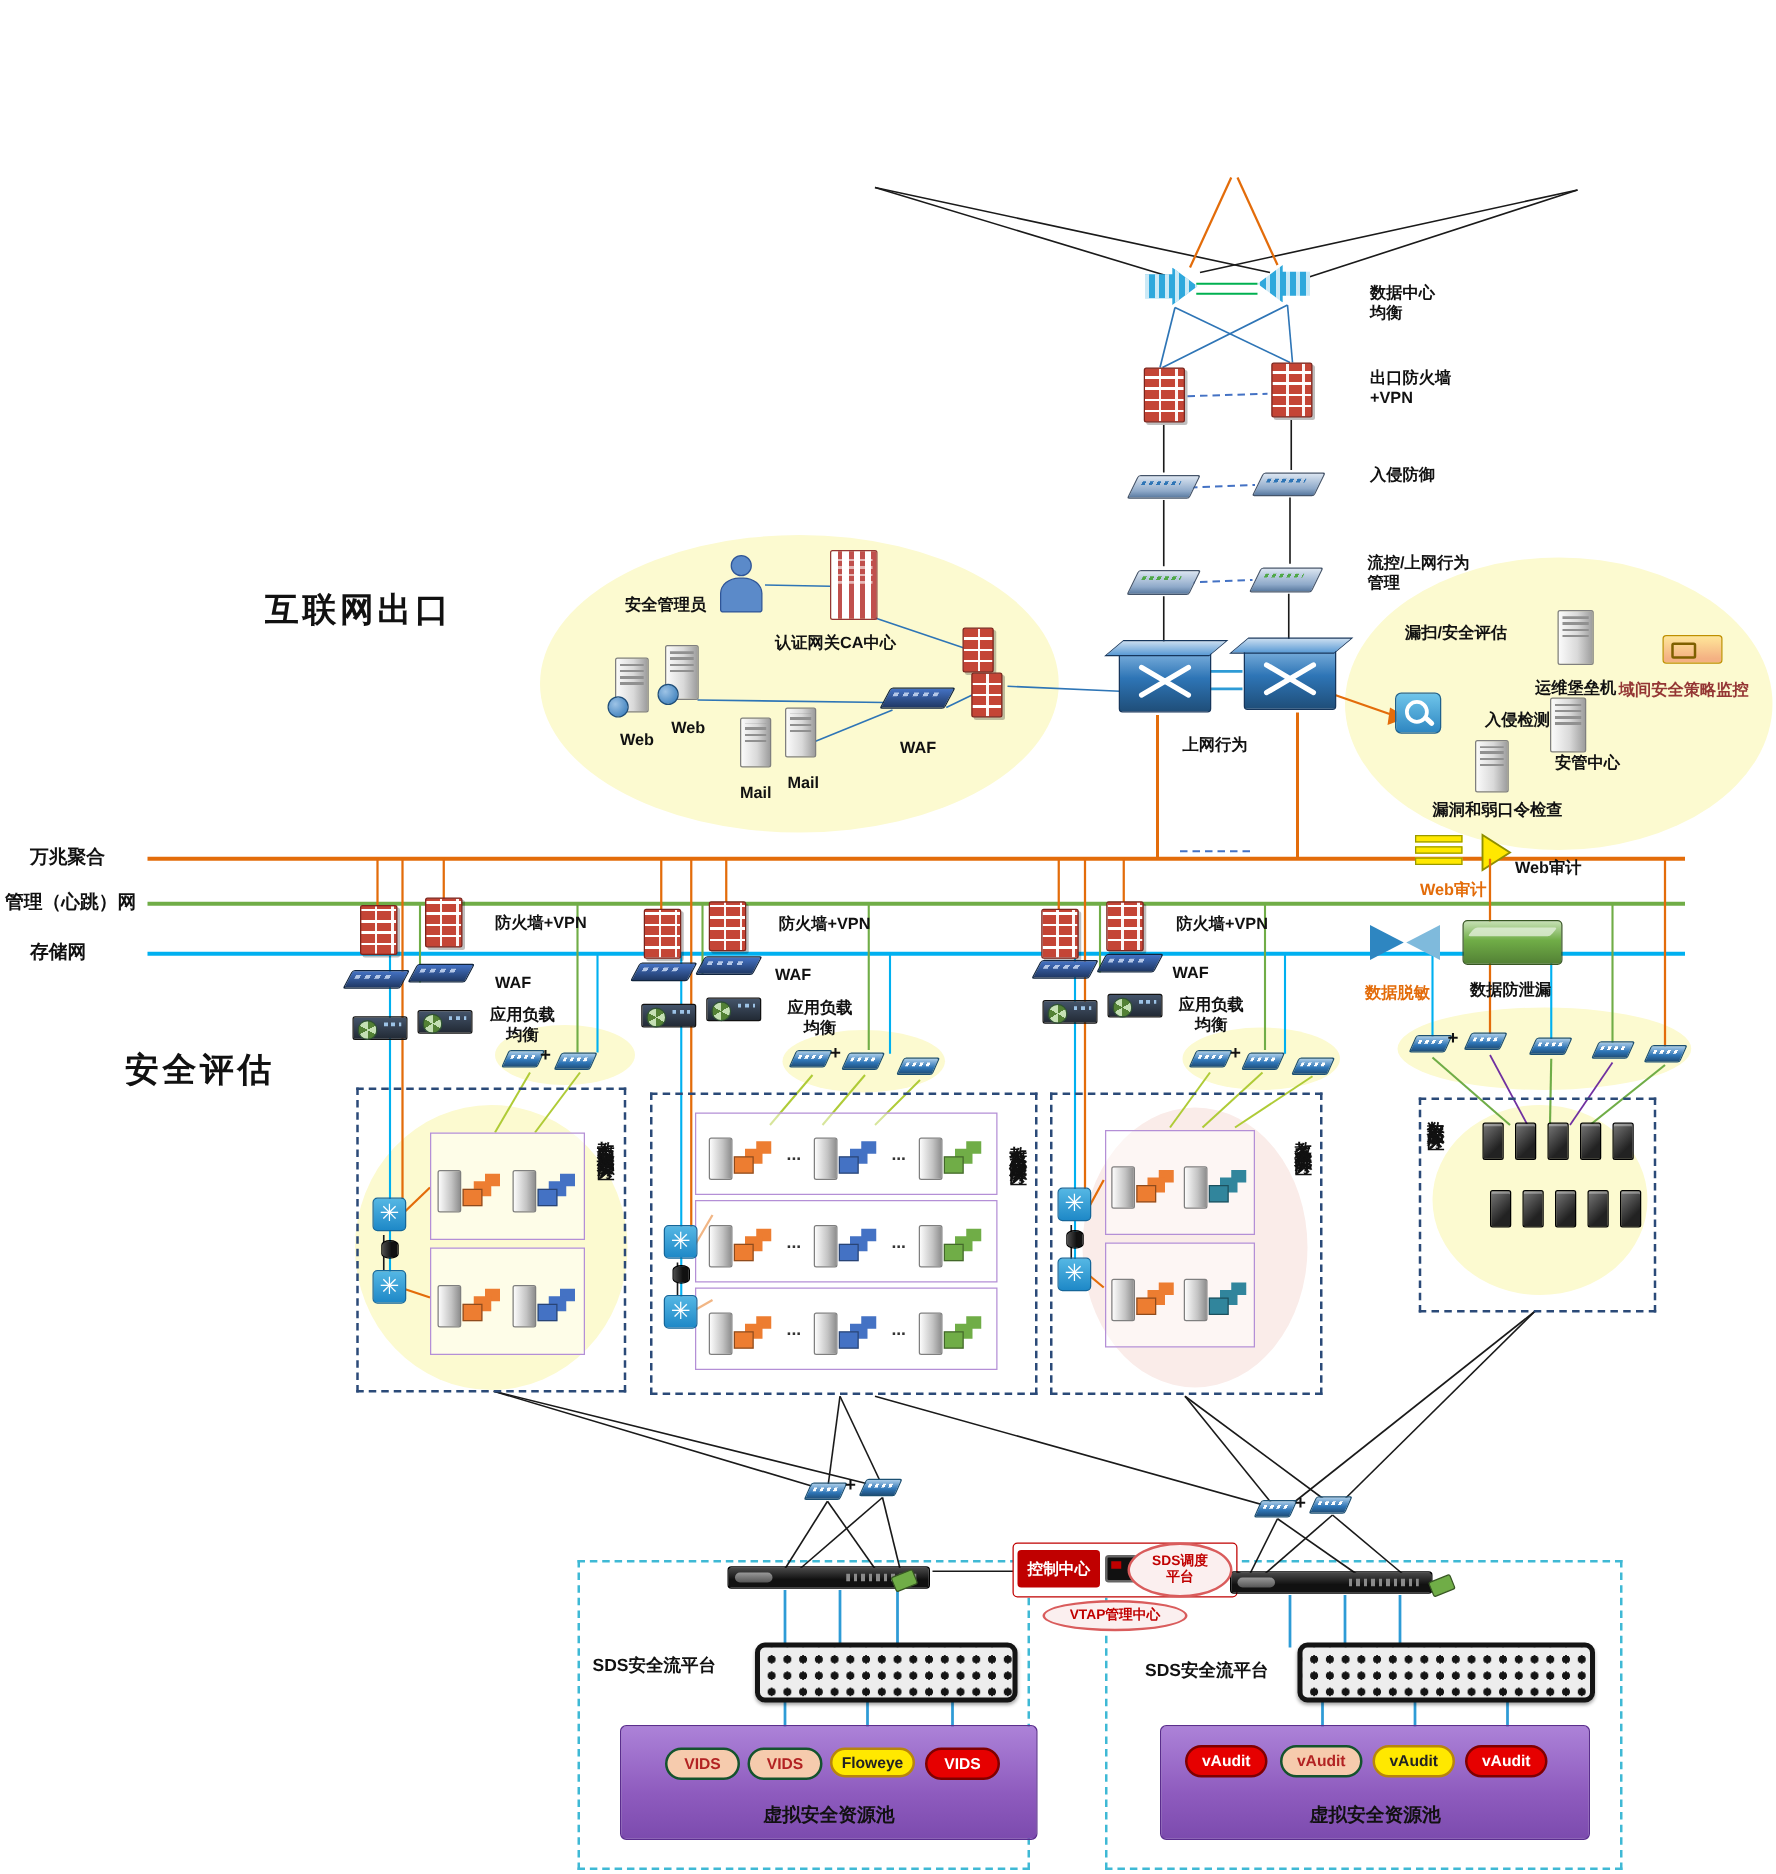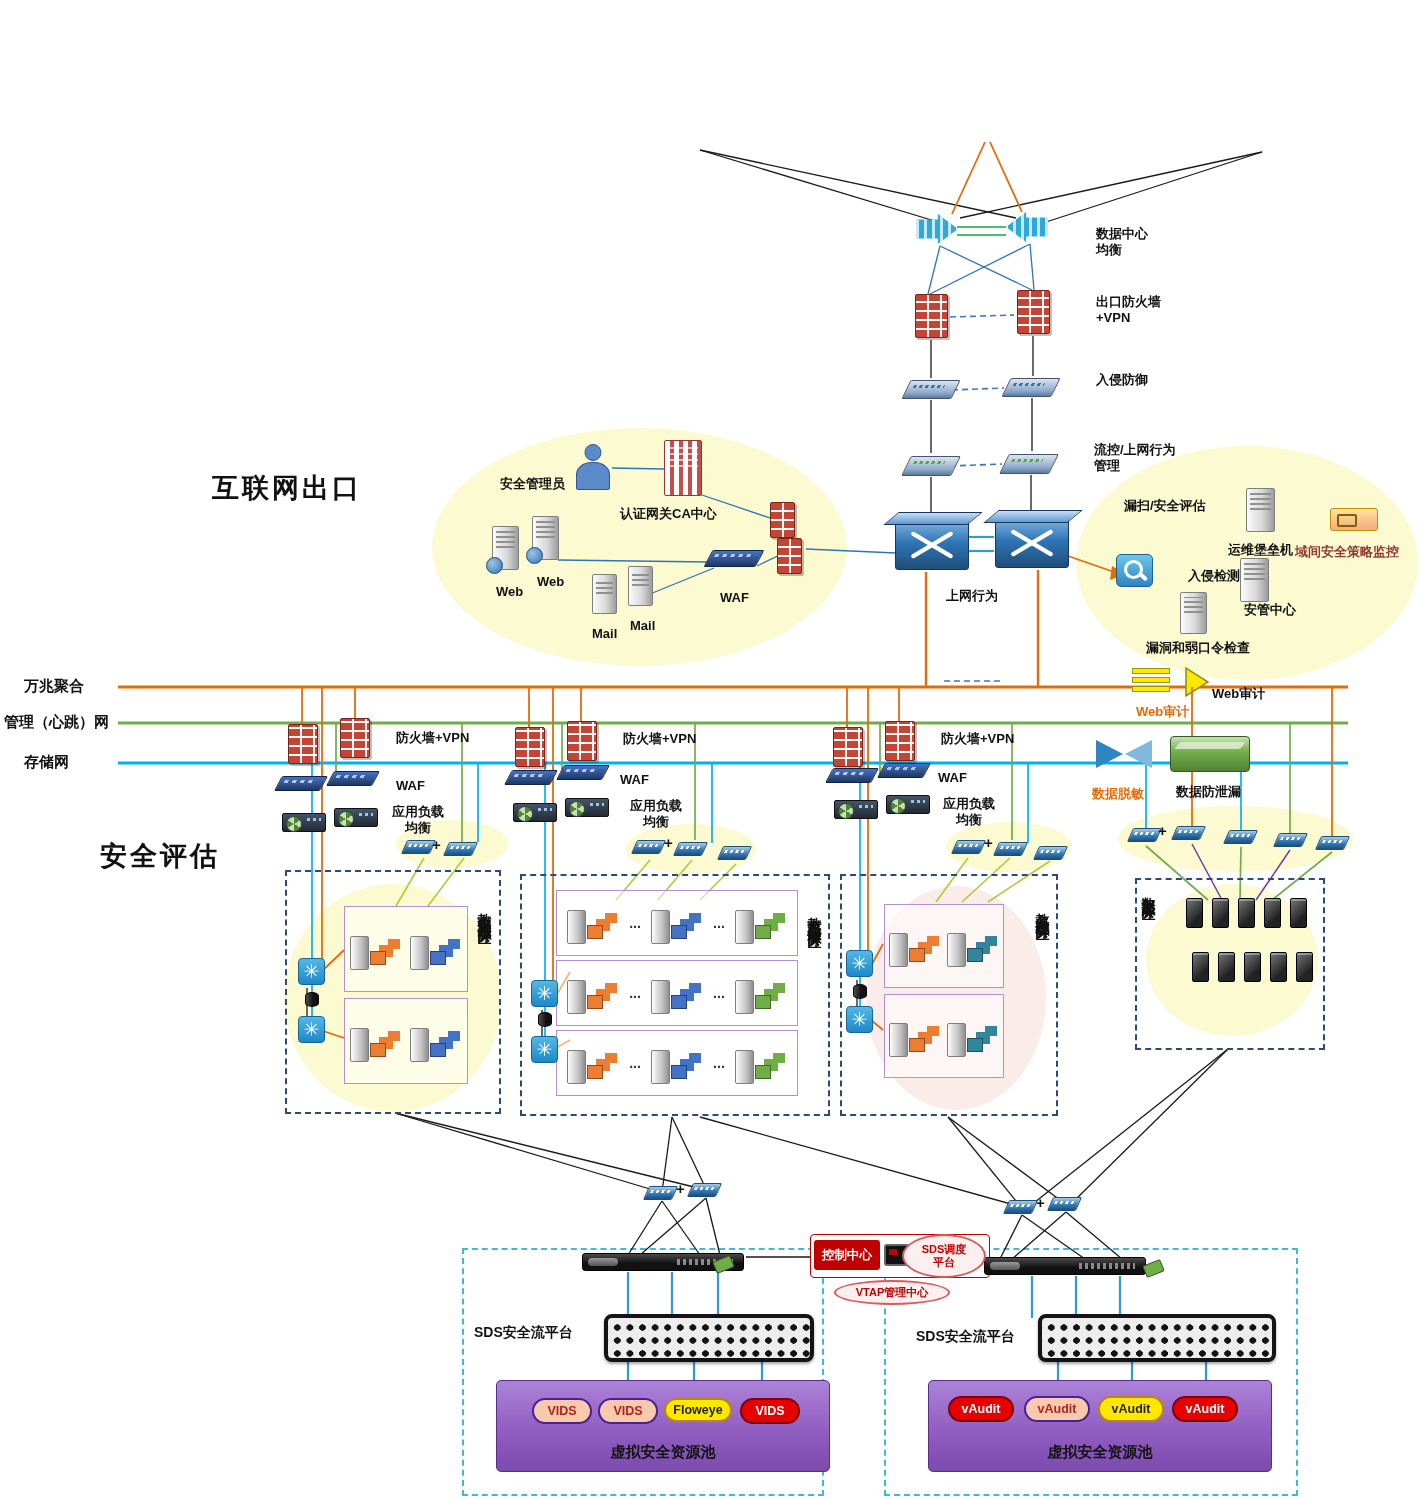--- a/index.html
+++ b/index.html
@@ -77,21 +77,21 @@
 .c-orange{--card:#ED7D31}.c-blue{--card:#4472C4}.c-green{--card:#70AD47}.c-cyan{--card:#31859C}
 .dbsrv{width:17px;height:30px;background:linear-gradient(135deg,#777,#222 70%);border:1px solid #000;border-radius:2px;box-shadow:inset 0 2px 0 rgba(255,255,255,.35)}
 .dbrow{position:absolute;display:flex;gap:9px;z-index:5}
 .rackbar{background:linear-gradient(180deg,#4a4a4a,#111 60%);border:1px solid #000;border-radius:3px;z-index:6}
 .rackbar::before{content:"";position:absolute;left:5px;top:4px;width:30px;height:8px;border-radius:4px;background:linear-gradient(180deg,#999,#555)}
 .rackbar::after{content:"";position:absolute;right:10px;top:5px;width:56px;height:6px;background:repeating-linear-gradient(90deg,#8a8a8a 0 3px,transparent 3px 6px)}
 .nic{background:#70AD47;border:1px solid #375623;transform:rotate(-22deg);border-radius:2px;z-index:7}
 .panel{background:#ededed;border:4px solid #141414;border-radius:8px;background-image:radial-gradient(circle,#141414 34%,transparent 36%);background-size:12.6px 13px;background-position:3px 3px;box-shadow:0 2px 3px rgba(0,0,0,.35);z-index:6}
 .pool{position:absolute;background:linear-gradient(180deg,#AC82D8,#8E5BBE 60%,#7C4BAE);border:1.5px solid #5B2D8E;border-radius:5px;z-index:4}
 .pool-lbl{position:absolute;left:0;right:0;bottom:9px;text-align:center;font-weight:bold;font-size:15px;color:#111;z-index:5}
-.vm{position:absolute;border-radius:13px;display:flex;align-items:center;justify-content:center;font-weight:bold;font-size:12.5px;z-index:7;border:2px solid #4c1d95}
+.vm{position:absolute;border-radius:13px;display:flex;align-items:center;justify-content:center;font-weight:bold;font-size:12.5px;z-index:7;border:2px solid #14532d}
 .vm.peach{background:#F6CBAD;color:#B22222}
 .vm.yellow{background:#FFE800;color:#222;border-color:#B8860B}
 .vm.red{background:#E60000;color:#fff;border-color:#7F0000}
 .sdsbox{position:absolute;border:2px dashed #3FB9D5;z-index:1;background:rgba(255,255,255,.3)}
 .ctlwrap{position:absolute;border:1.5px solid #C00000;border-radius:4px;background:#fff;z-index:6}
 .redbox{position:absolute;background:#C00000;border-radius:3px;color:#fff;display:flex;align-items:center;justify-content:center;font-weight:bold;font-size:12.5px;z-index:8}
 .monitor{position:absolute;background:#111;border:2px solid #666;border-radius:3px;z-index:8}
 .monitor::after{content:"";position:absolute;left:3px;top:3px;width:8px;height:6px;background:#C00000}
 .pellipse{position:absolute;background:#FBEFEF;border:2px solid #D95C5C;border-radius:50%;display:flex;align-items:center;justify-content:center;text-align:center;font-weight:bold;color:#C00000;z-index:9;white-space:pre-line;line-height:1.15}
 .audit-bar{position:absolute;width:38px;height:6px;background:#FFE800;border:1px solid #999900;z-index:5}

